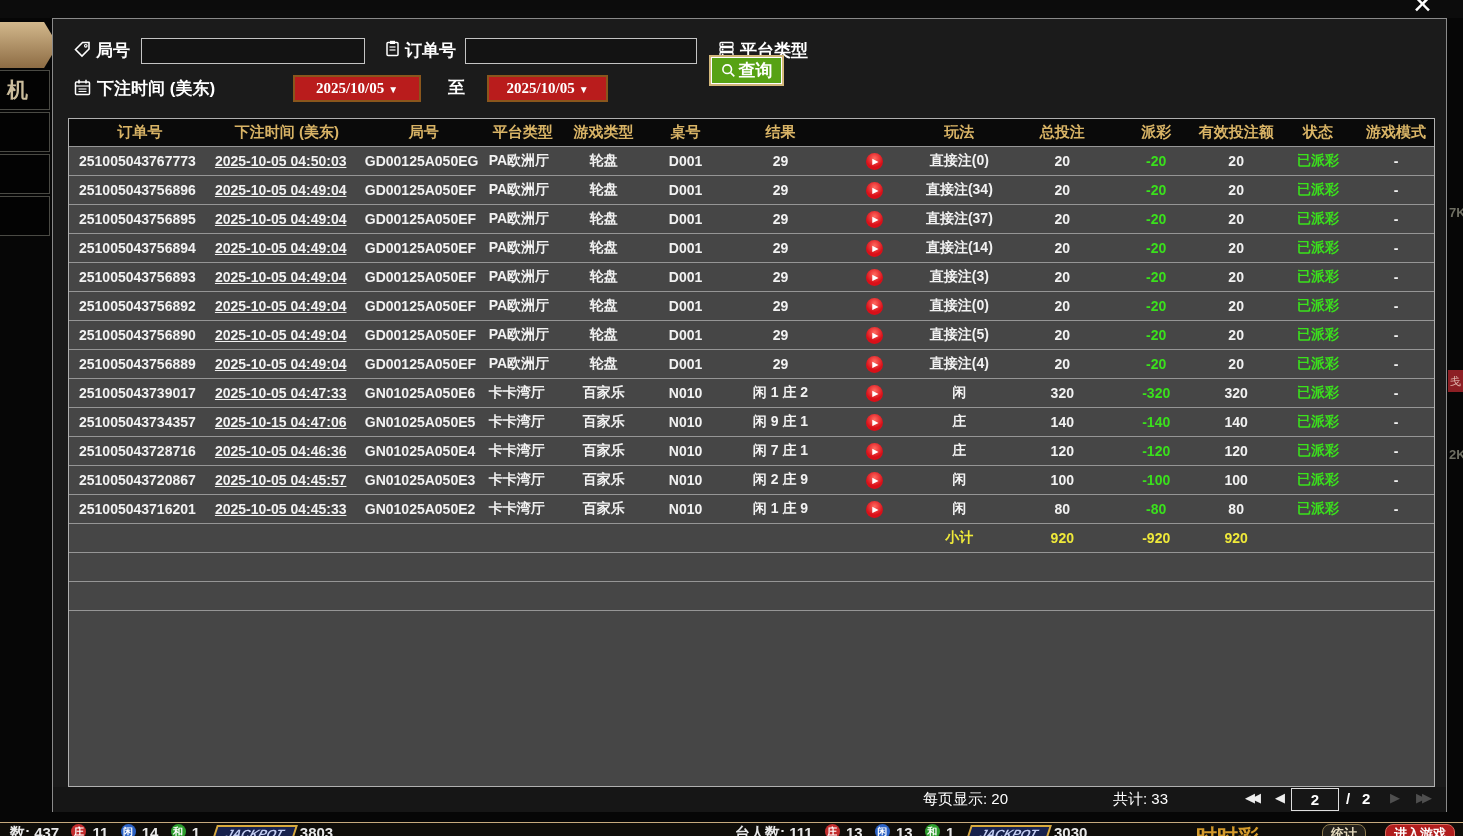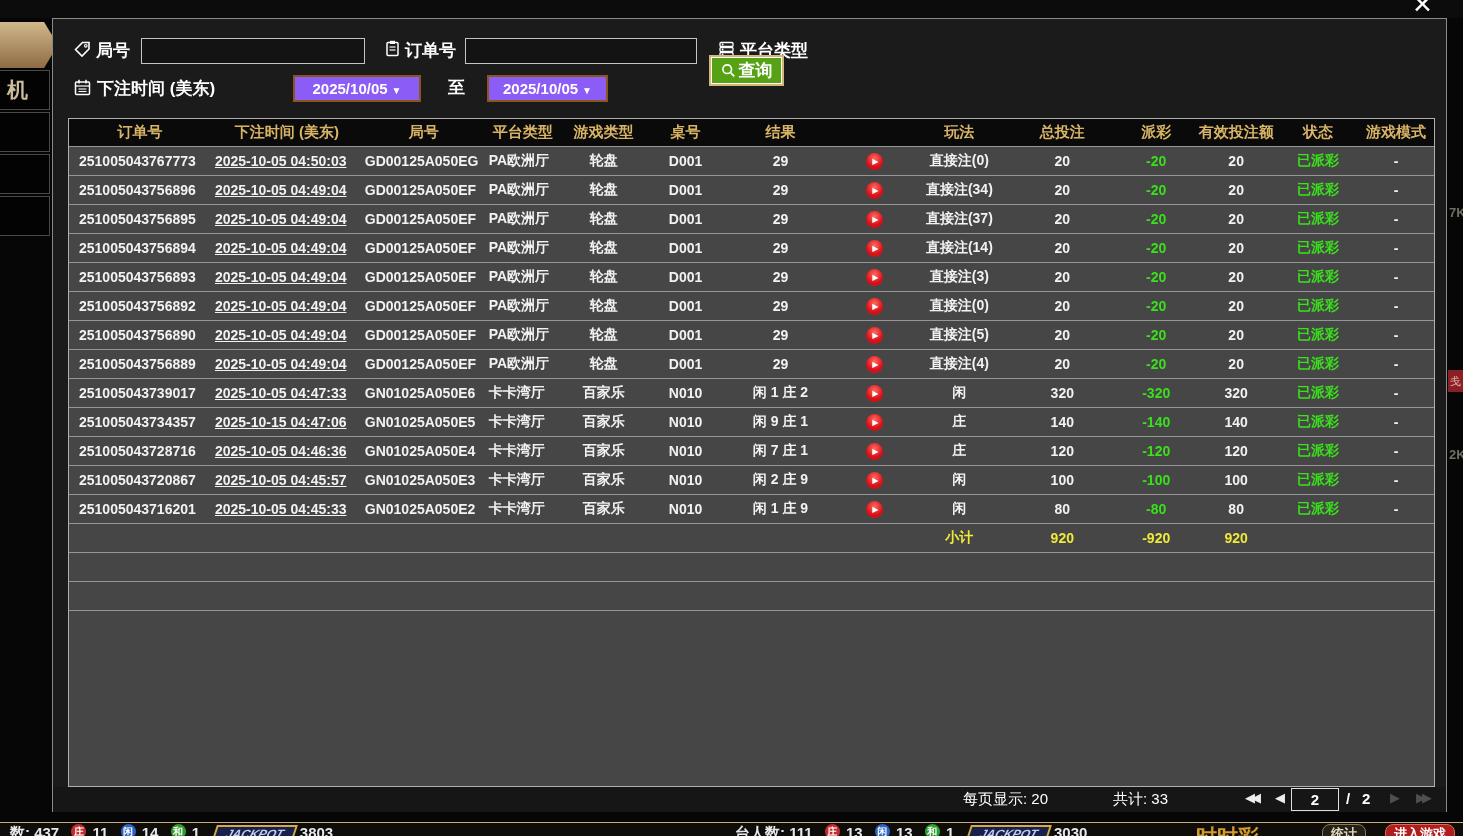--- a/index.html
+++ b/index.html
@@ -31,23 +31,23 @@
   .modal{position:absolute;left:52px;top:18px;width:1395px;height:794px;background:#1b1b1b;
          border:1px solid #8a8a8a;box-sizing:border-box;padding-left:32px;}
   .close{position:absolute;left:1412px;top:-10px;color:#fff;font-size:25px;font-weight:bold;cursor:pointer;}
   .flabel{position:absolute;color:#fff;font-size:17px;font-weight:bold;white-space:nowrap;}
   .ficon{position:absolute;width:19px;height:19px;}
   .tinput{position:absolute;height:24px;background:#131313;border:1px solid #c4c4c4;
           color:#fff;font-size:14px;padding:0 6px;box-sizing:content-box;outline:none;}
   .dropdown{position:absolute;height:26px;background:#3c3c3c;border:2px solid #a87e35;
             color:#fff;font-size:15px;line-height:24px;padding-left:12px;box-sizing:border-box;cursor:pointer;}
   .dropdown .arr{position:absolute;right:9px;top:0;font-size:11px;}
-  .datebtn{position:absolute;height:27px;background:#8b5cf6;border:2px solid #8a561c;
+  .datebtn{position:absolute;height:27px;background:#b91c1c;border:2px solid #8a561c;
            color:#fff;font-size:15px;font-weight:bold;text-align:center;line-height:23px;
-           box-sizing:border-box;cursor:pointer;}
+           box-sizing:border-box;cursor:pointer;font-family:Liberation Serif, serif;}
   .datebtn .arr{font-size:10px;margin-left:4px;}
   .searchbtn{position:absolute;height:31px;background:#57a214;border:2px solid #d3b77a;
              box-shadow:inset 0 0 0 1px #fff;color:#fff;font-size:17px;font-weight:bold;
              display:flex;align-items:center;justify-content:center;gap:3px;box-sizing:border-box;cursor:pointer;}
   
   .tablebox{position:absolute;left:15px;top:99px;width:1367px;height:669px;border:1px solid #b0b0b0;
             box-sizing:border-box;display:flex;flex-direction:column;background:#464646;}
   .thead{height:27px;background:#0a0a0a;border-bottom:1px solid #969696;display:flex;flex:none;}
   .thead .cell{color:#d9b466;font-size:15px;font-weight:bold;}
   .trow{height:28px;border-bottom:1px solid #969696;background:#464646;display:flex;flex:none;}
@@ -453,21 +453,21 @@
         <span class="cell c11 yellow">920</span>
         <span class="cell c12"></span>
           <span class="cell c13"></span>
       </div>
       <div class="trow"></div>
       <div class="trow"></div>
       <div class="tfill"></div>
     </div>
 
     <div class="footer">
-      <span class="fitem" style="left:870px;margin-left:40px;">每页显示: 20</span>
+      <span class="fitem" style="left:870px;">每页显示: 20</span>
       <span class="fitem" style="left:1060px;">共计: 33</span>
       <span class="pgicon" style="left:1192px;">◀◀</span>
       <span class="pgicon" style="left:1222px;">◀</span>
       <span class="pagebox" style="left:1238px;">2</span>
       <span class="fitem" style="left:1293px;font-weight:bold;">/</span>
       <span class="fitem" style="left:1309px;font-weight:bold;">2</span>
       <span class="pgicon off" style="left:1337px;">▶</span>
       <span class="pgicon off" style="left:1363px;">▶▶</span>
     </div>
   </div>

